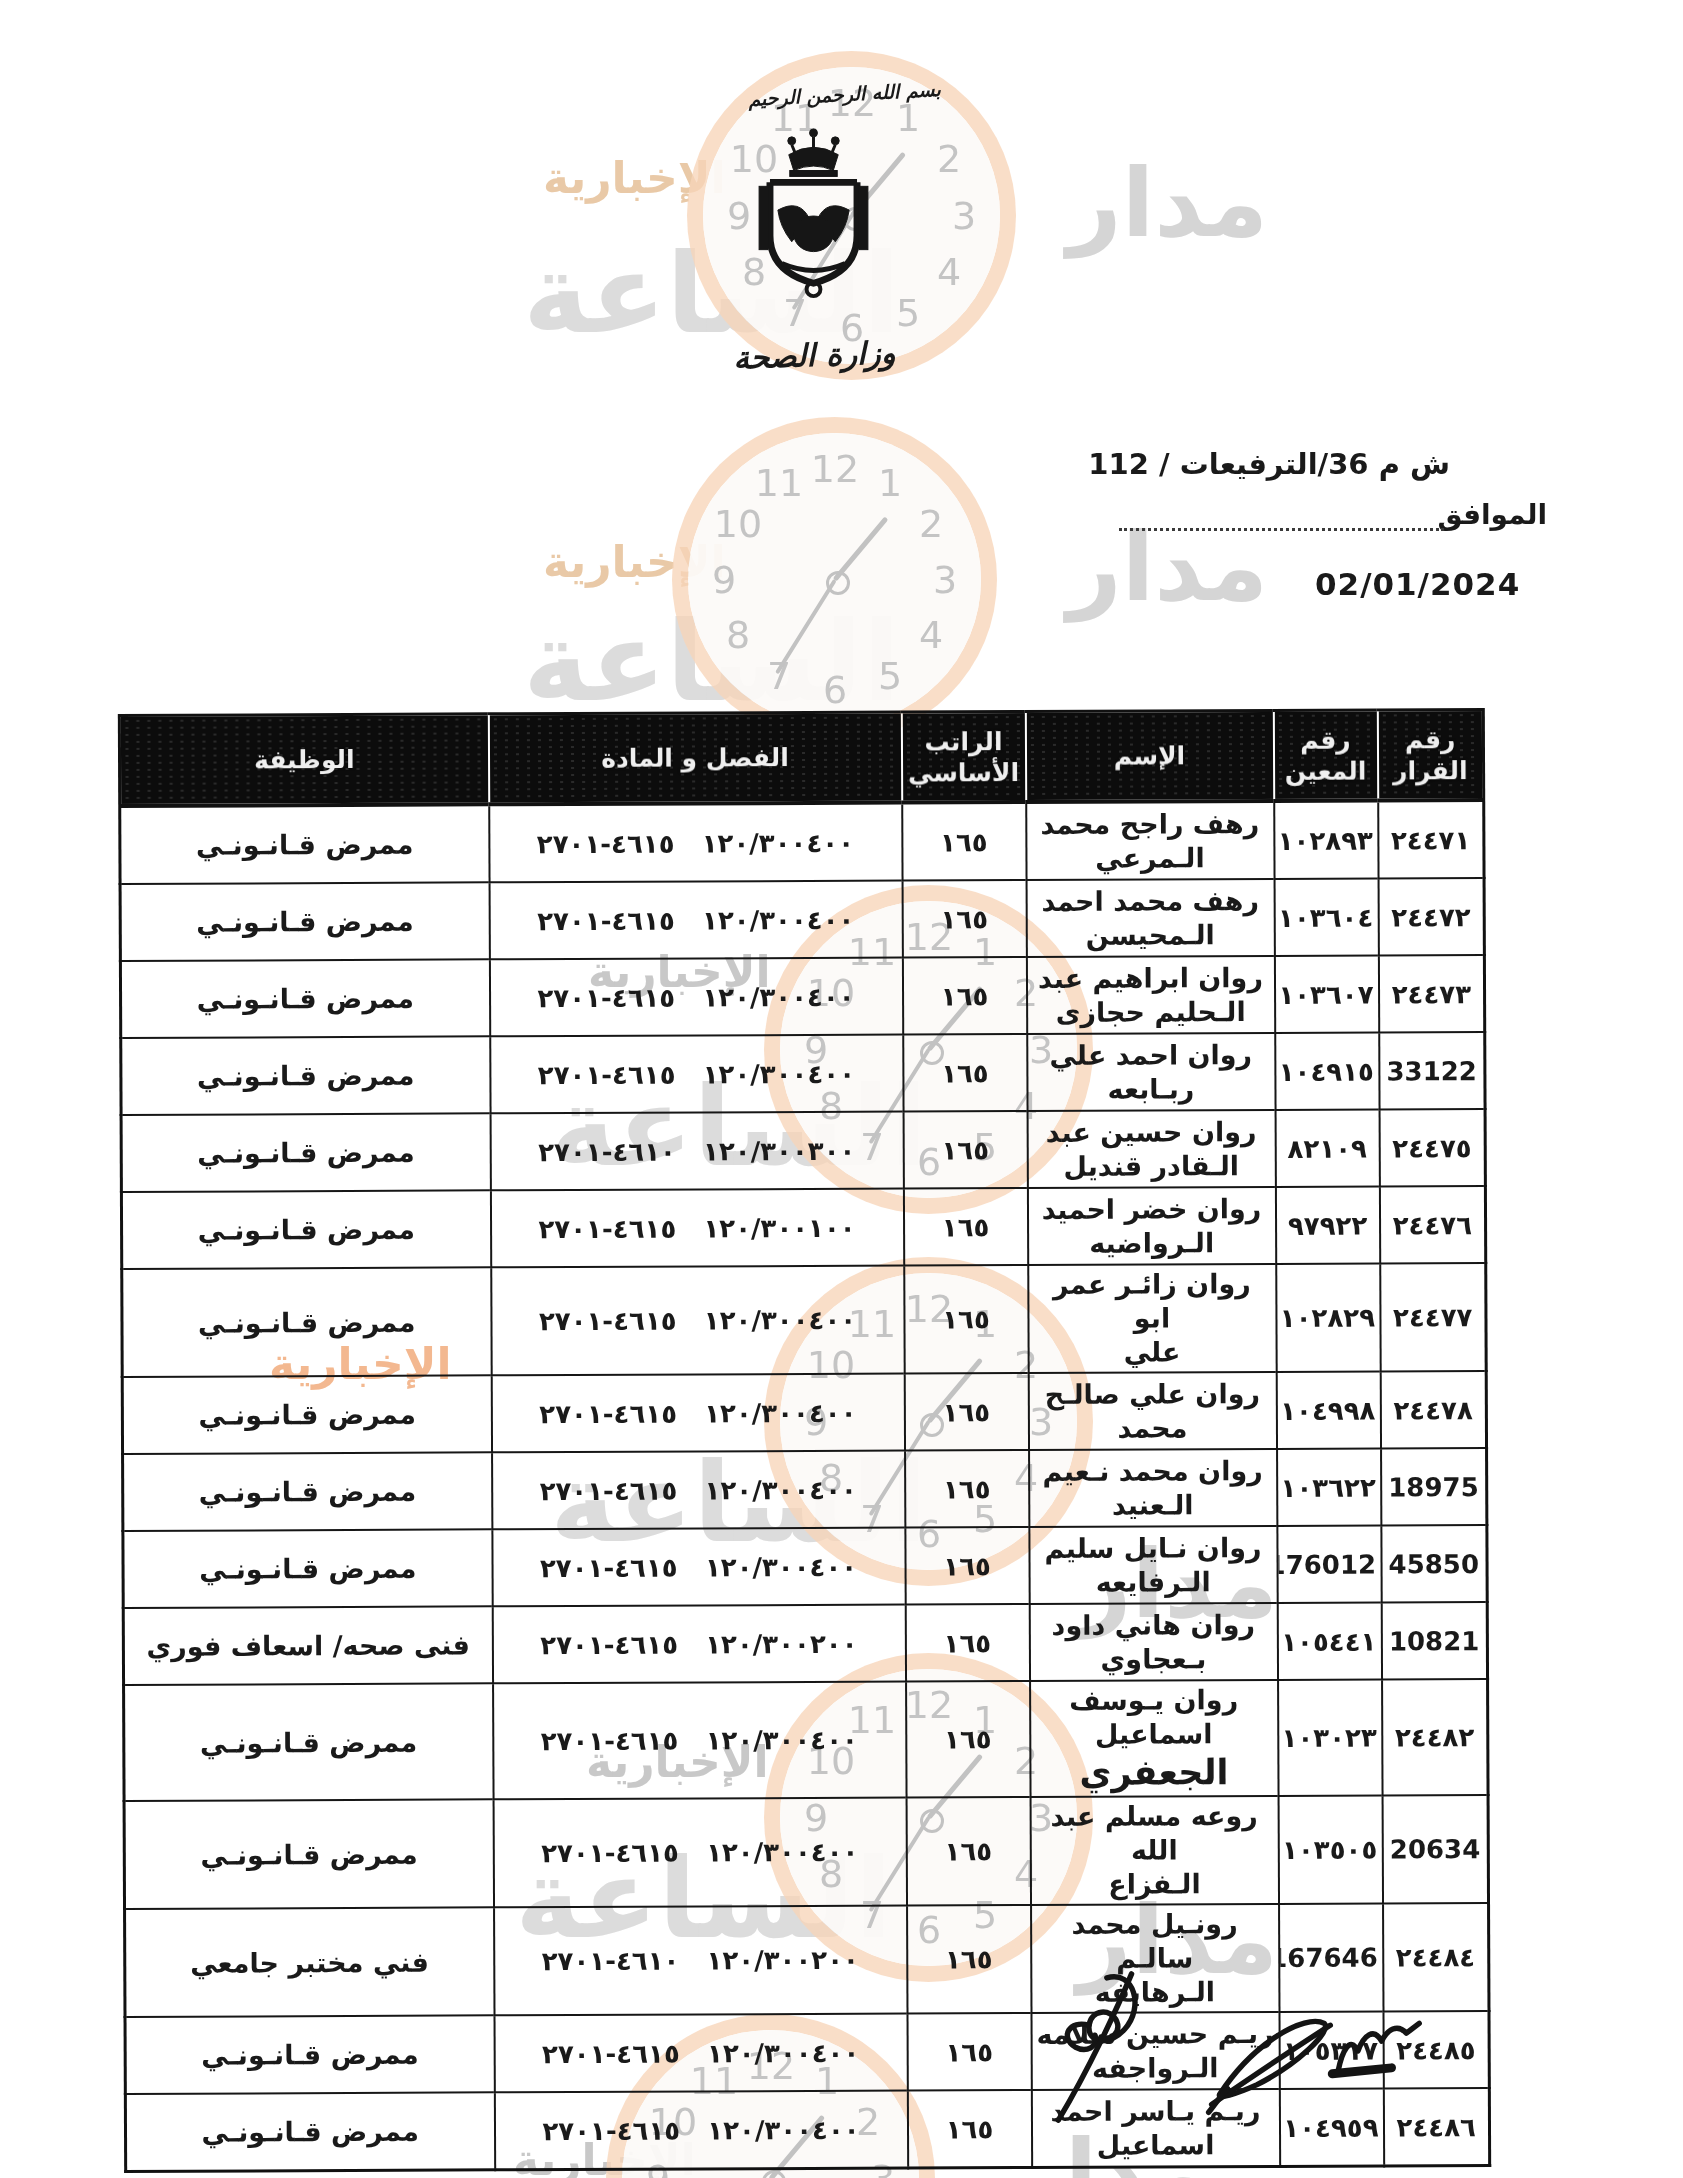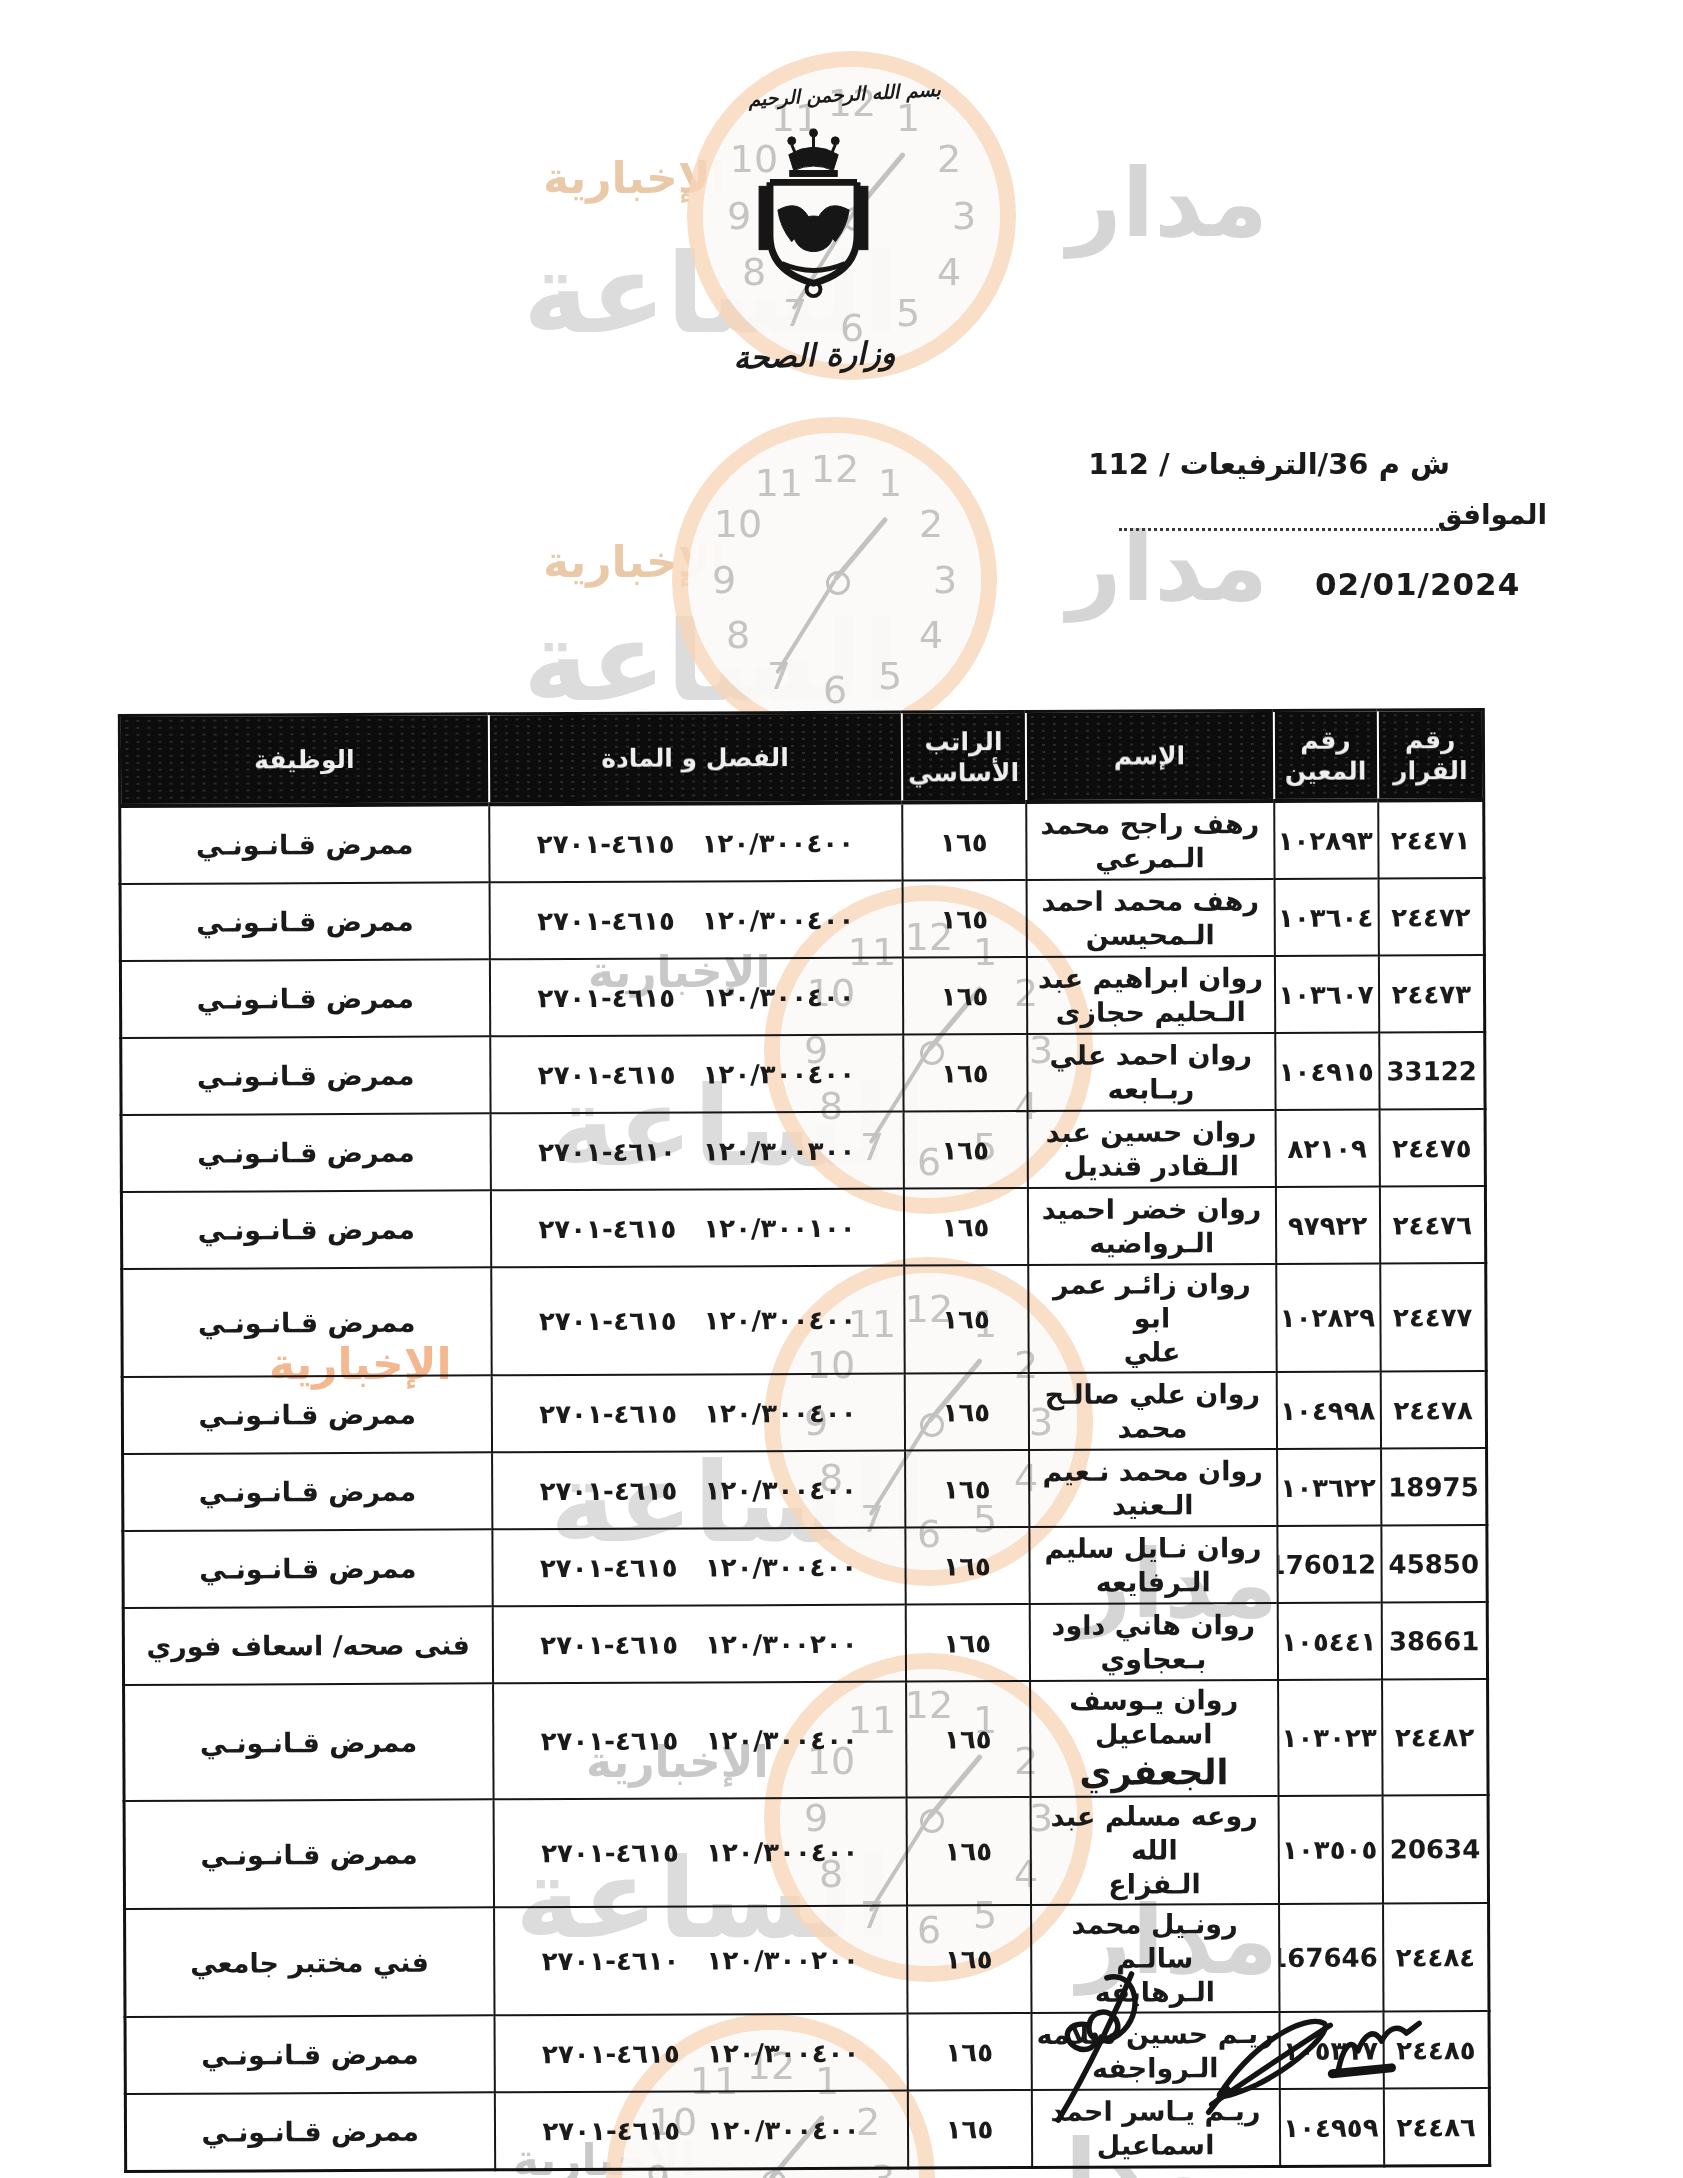--- a/index.html
+++ b/index.html
@@ -355,21 +355,21 @@
       <td class="cell-name">
             <div>روان نـايل سليم</div>
             <div>الـرفايعه</div>
           </td>
       <td class="cell-salary">١٦٥</td>
       <td class="cell-chapter">١٢٠/٣٠٠٤٠٠   ٤٦١٥-٢٧٠١</td>
       <td class="cell-job">ممرض قـانـونـي</td>
     </tr>
 
     <tr>
-      <td class="cell-num">38661</td>
+      <td class="cell-num">10821</td>
       <td class="cell-num">١٠٥٤٤١</td>
       <td class="cell-name">
             <div>روان هاني داود</div>
             <div>بـعجاوي</div>
           </td>
       <td class="cell-salary">١٦٥</td>
       <td class="cell-chapter">١٢٠/٣٠٠٢٠٠   ٤٦١٥-٢٧٠١</td>
       <td class="cell-job">فنى صحه/ اسعاف فوري</td>
     </tr>
 

